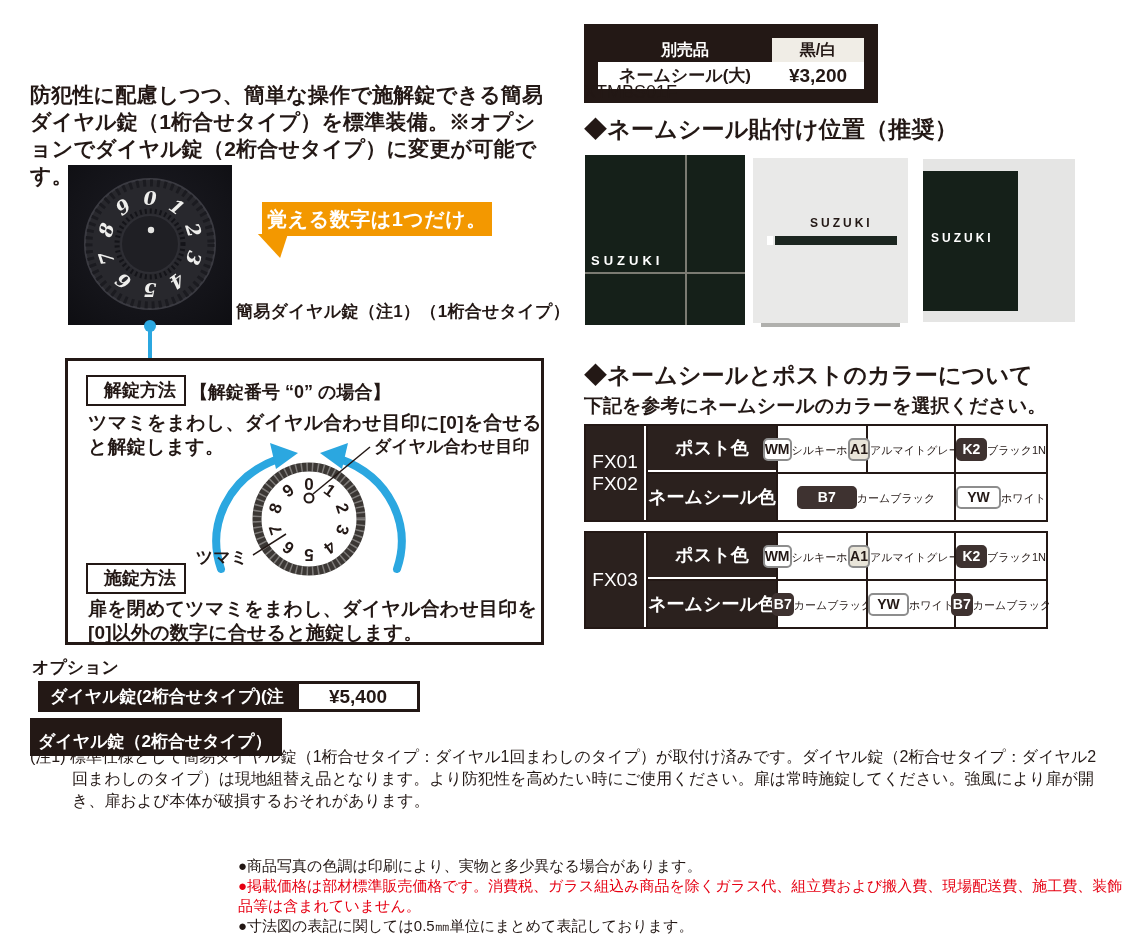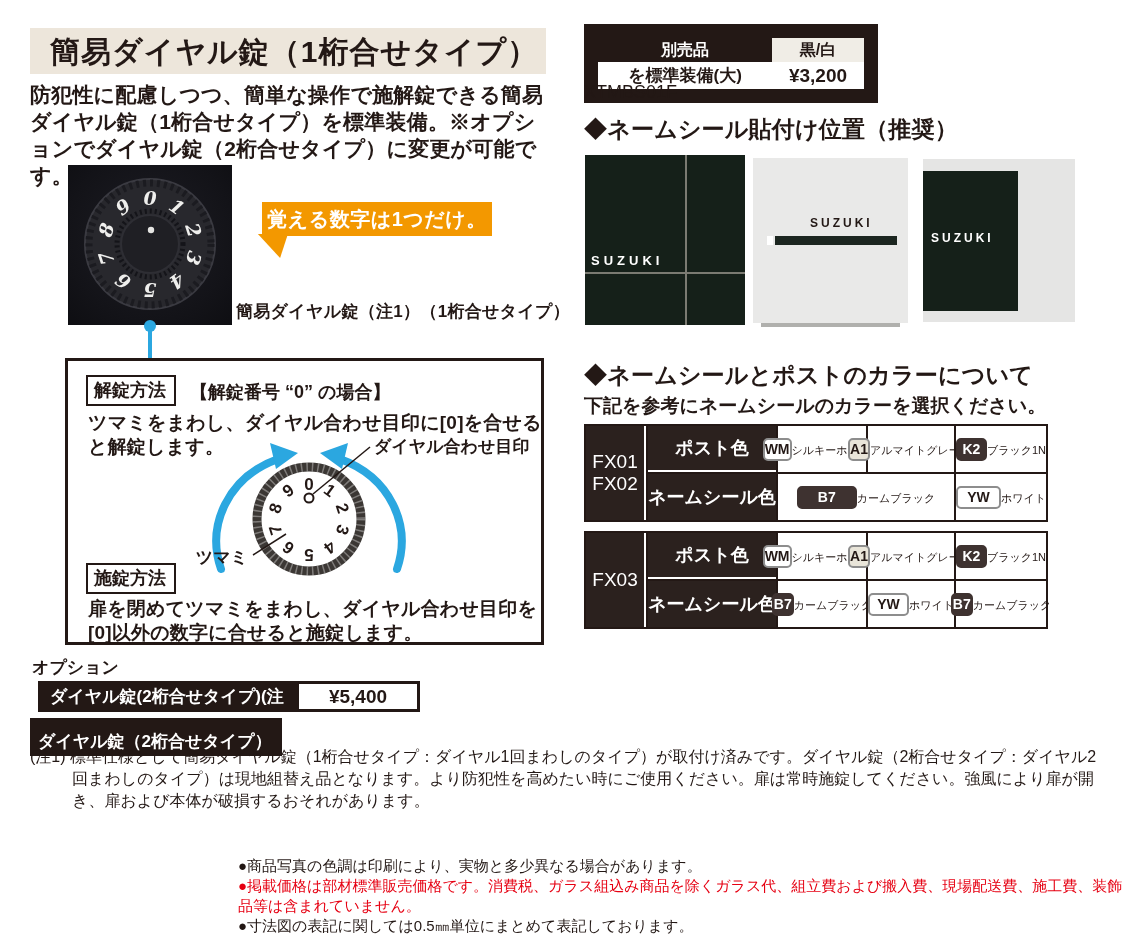--- a/index.html
+++ b/index.html
@@ -25,21 +25,21 @@
            color:#fff;font-size:20px;font-weight:bold;text-align:center;line-height:34px;
            letter-spacing:0.5px;}
   .callout-tail{position:absolute;left:-8px;top:32px;width:0;height:0;
            border-left:30px solid transparent;border-top:24px solid #f39800;
            transform:skewX(-18deg);}
   .photo-caption{left:236px;top:300px;font-size:17px;font-weight:600;letter-spacing:0.3px;}
 
   .inst-box{left:65px;top:358px;width:479px;height:287px;border:3px solid #231815;
             background:#fff;box-sizing:border-box;}
   .method-label{position:absolute;border:2px solid #231815;font-size:18px;font-weight:bold;
-                padding:1px 8px 2px 6px;background:#fff;}
+                padding:1px 8px 2px 16px;background:#fff;}
   .method-case{position:absolute;font-size:18px;font-weight:bold;}
   .method-text{position:absolute;font-size:19px;font-weight:600;line-height:24px;letter-spacing:0.2px;}
   .diag-num{font-size:17px;font-weight:bold;fill:#231815;text-anchor:middle;dominant-baseline:central;
             font-family:"Liberation Sans",sans-serif;}
   .diag-label{font-size:17px;font-weight:600;fill:#231815;font-family:"Liberation Sans",sans-serif;}
 
   
   .ptable{left:584px;top:24px;display:grid;grid-template-columns:174px 92px;
           grid-template-rows:24px 27px;gap:0;padding:14px;background:#231815;}
   .ptable>div{display:flex;align-items:center;justify-content:center;}
@@ -86,21 +86,20 @@
   .opt-note{left:30px;top:746px;width:1080px;font-size:16px;line-height:22px;
             padding-left:42px;text-indent:-42px;box-sizing:border-box;}
   .foot{left:238px;top:856px;width:890px;font-size:15px;line-height:20px;}
   .foot-red{color:#e60012;}
 </style>
 </head>
 <body>
 
 <div id="page">
 
-  <div class="abs title-bar">簡易ダイヤル錠（1桁合せタイプ）</div>
   <div class="abs intro">防犯性に配慮しつつ、簡単な操作で施解錠できる簡易ダイヤル錠（1桁合せタイプ）を標準装備。※オプションでダイヤル錠（2桁合せタイプ）に変更が可能です。</div>
 
   <div class="abs photo">
     <svg width="164" height="160" viewBox="0 0 164 160">
       <g transform="translate(82,79)">
         <circle r="65" fill="#28282d" stroke="#3a3a41" stroke-width="2"></circle>
         <circle r="61" fill="none" stroke="#1b1b20" stroke-width="7" stroke-dasharray="3 4"></circle>
         <g>
           <text class="photo-num" transform="rotate(0) translate(0,-46)">0</text>
           <text class="photo-num" transform="rotate(36) translate(0,-46)">1</text>
@@ -164,21 +163,21 @@
       <text class="diag-label" x="180" y="132" text-anchor="end">ツマミ</text>
     </svg>
 
     <div class="method-label" style="left:18px;top:202px;">施錠方法</div>
     <div class="method-text" style="left:20px;top:236px;width:460px;">扉を閉めてツマミをまわし、ダイヤル合わせ目印を[0]以外の数字に合せると施錠します。</div>
   </div>
 
   <div class="abs ptable">
     <div class="pt-h1">別売品</div>
     <div class="pt-h2">黒/白</div>
-    <div class="pt-d1">を標準装備(大)</div>
+    <div class="pt-d1">ネームシール(大)</div>
     <div class="pt-d2">¥3,200</div>
   </div>
   <div class="abs code">XTMBS01F</div>
 
   <div class="abs sec-head" style="left:584px;top:114px;">◆ネームシール貼付け位置（推奨）</div>
 
   <div class="abs post1">
     <div class="pline" style="left:100px;top:0;width:2px;height:170px;"></div>
     <div class="pline" style="left:0;top:117px;width:160px;height:2px;"></div>
     <div class="brand" style="left:6px;top:98px;color:#fff;">SUZUKI</div>

